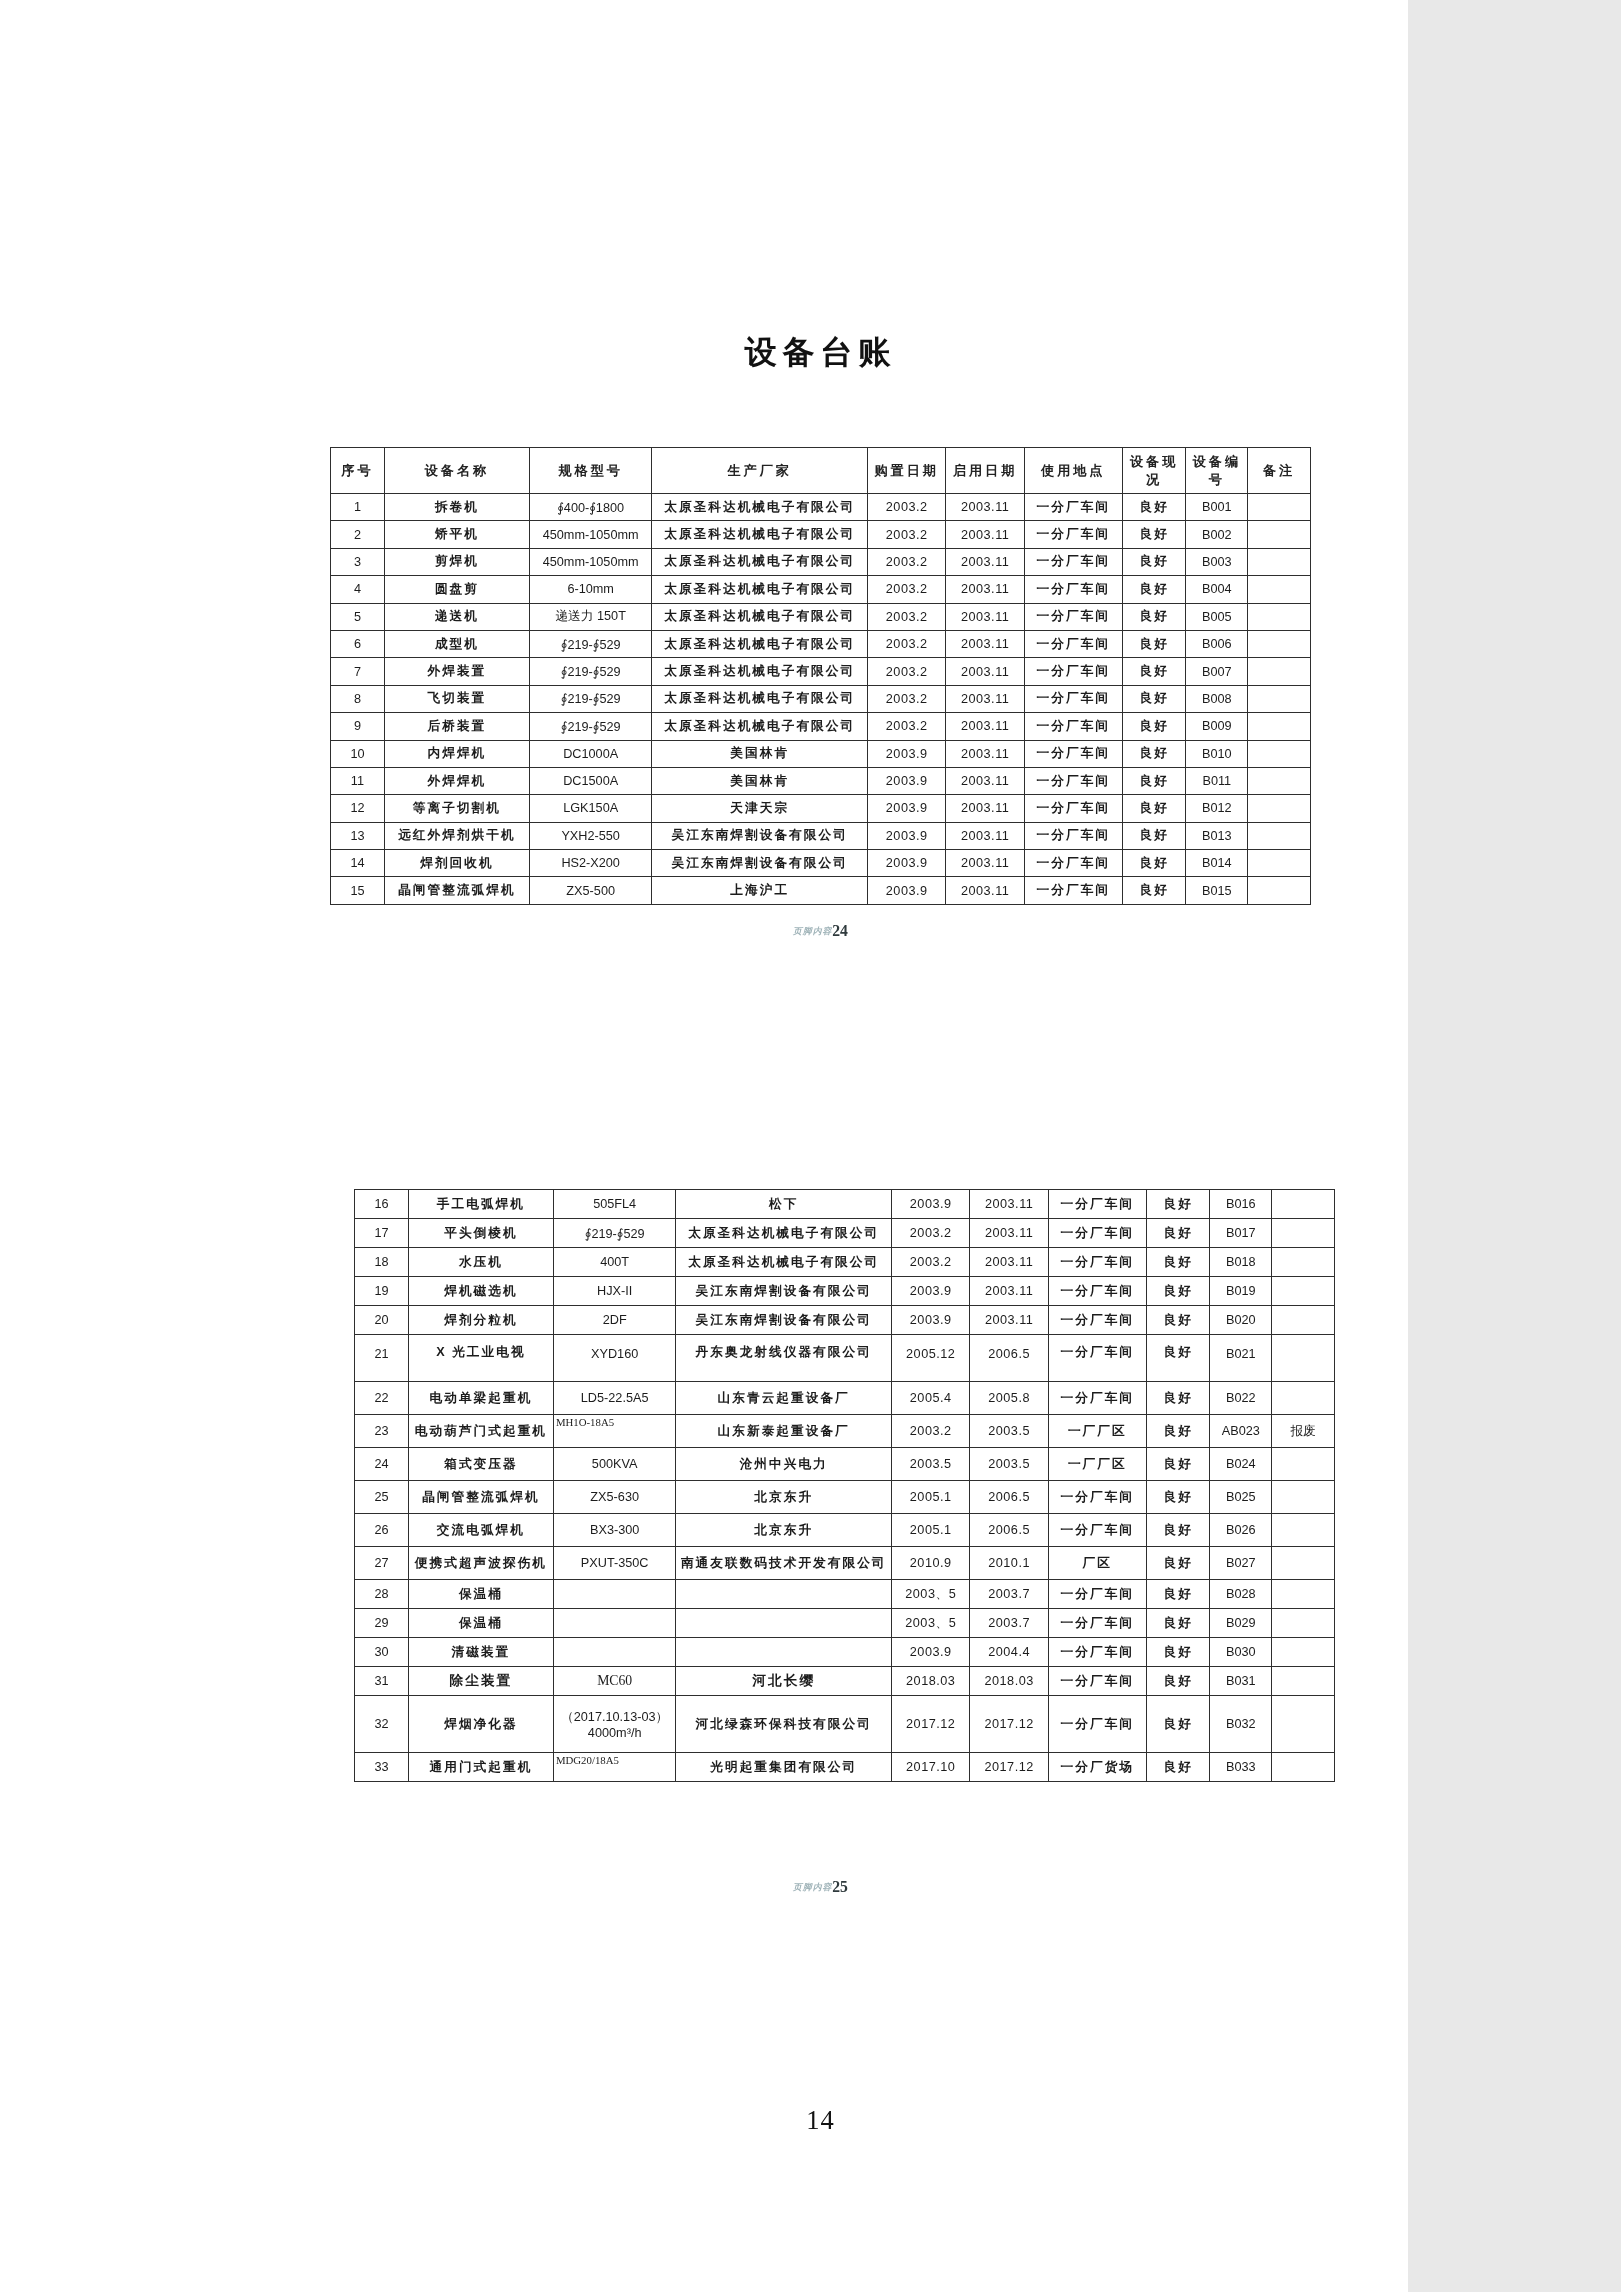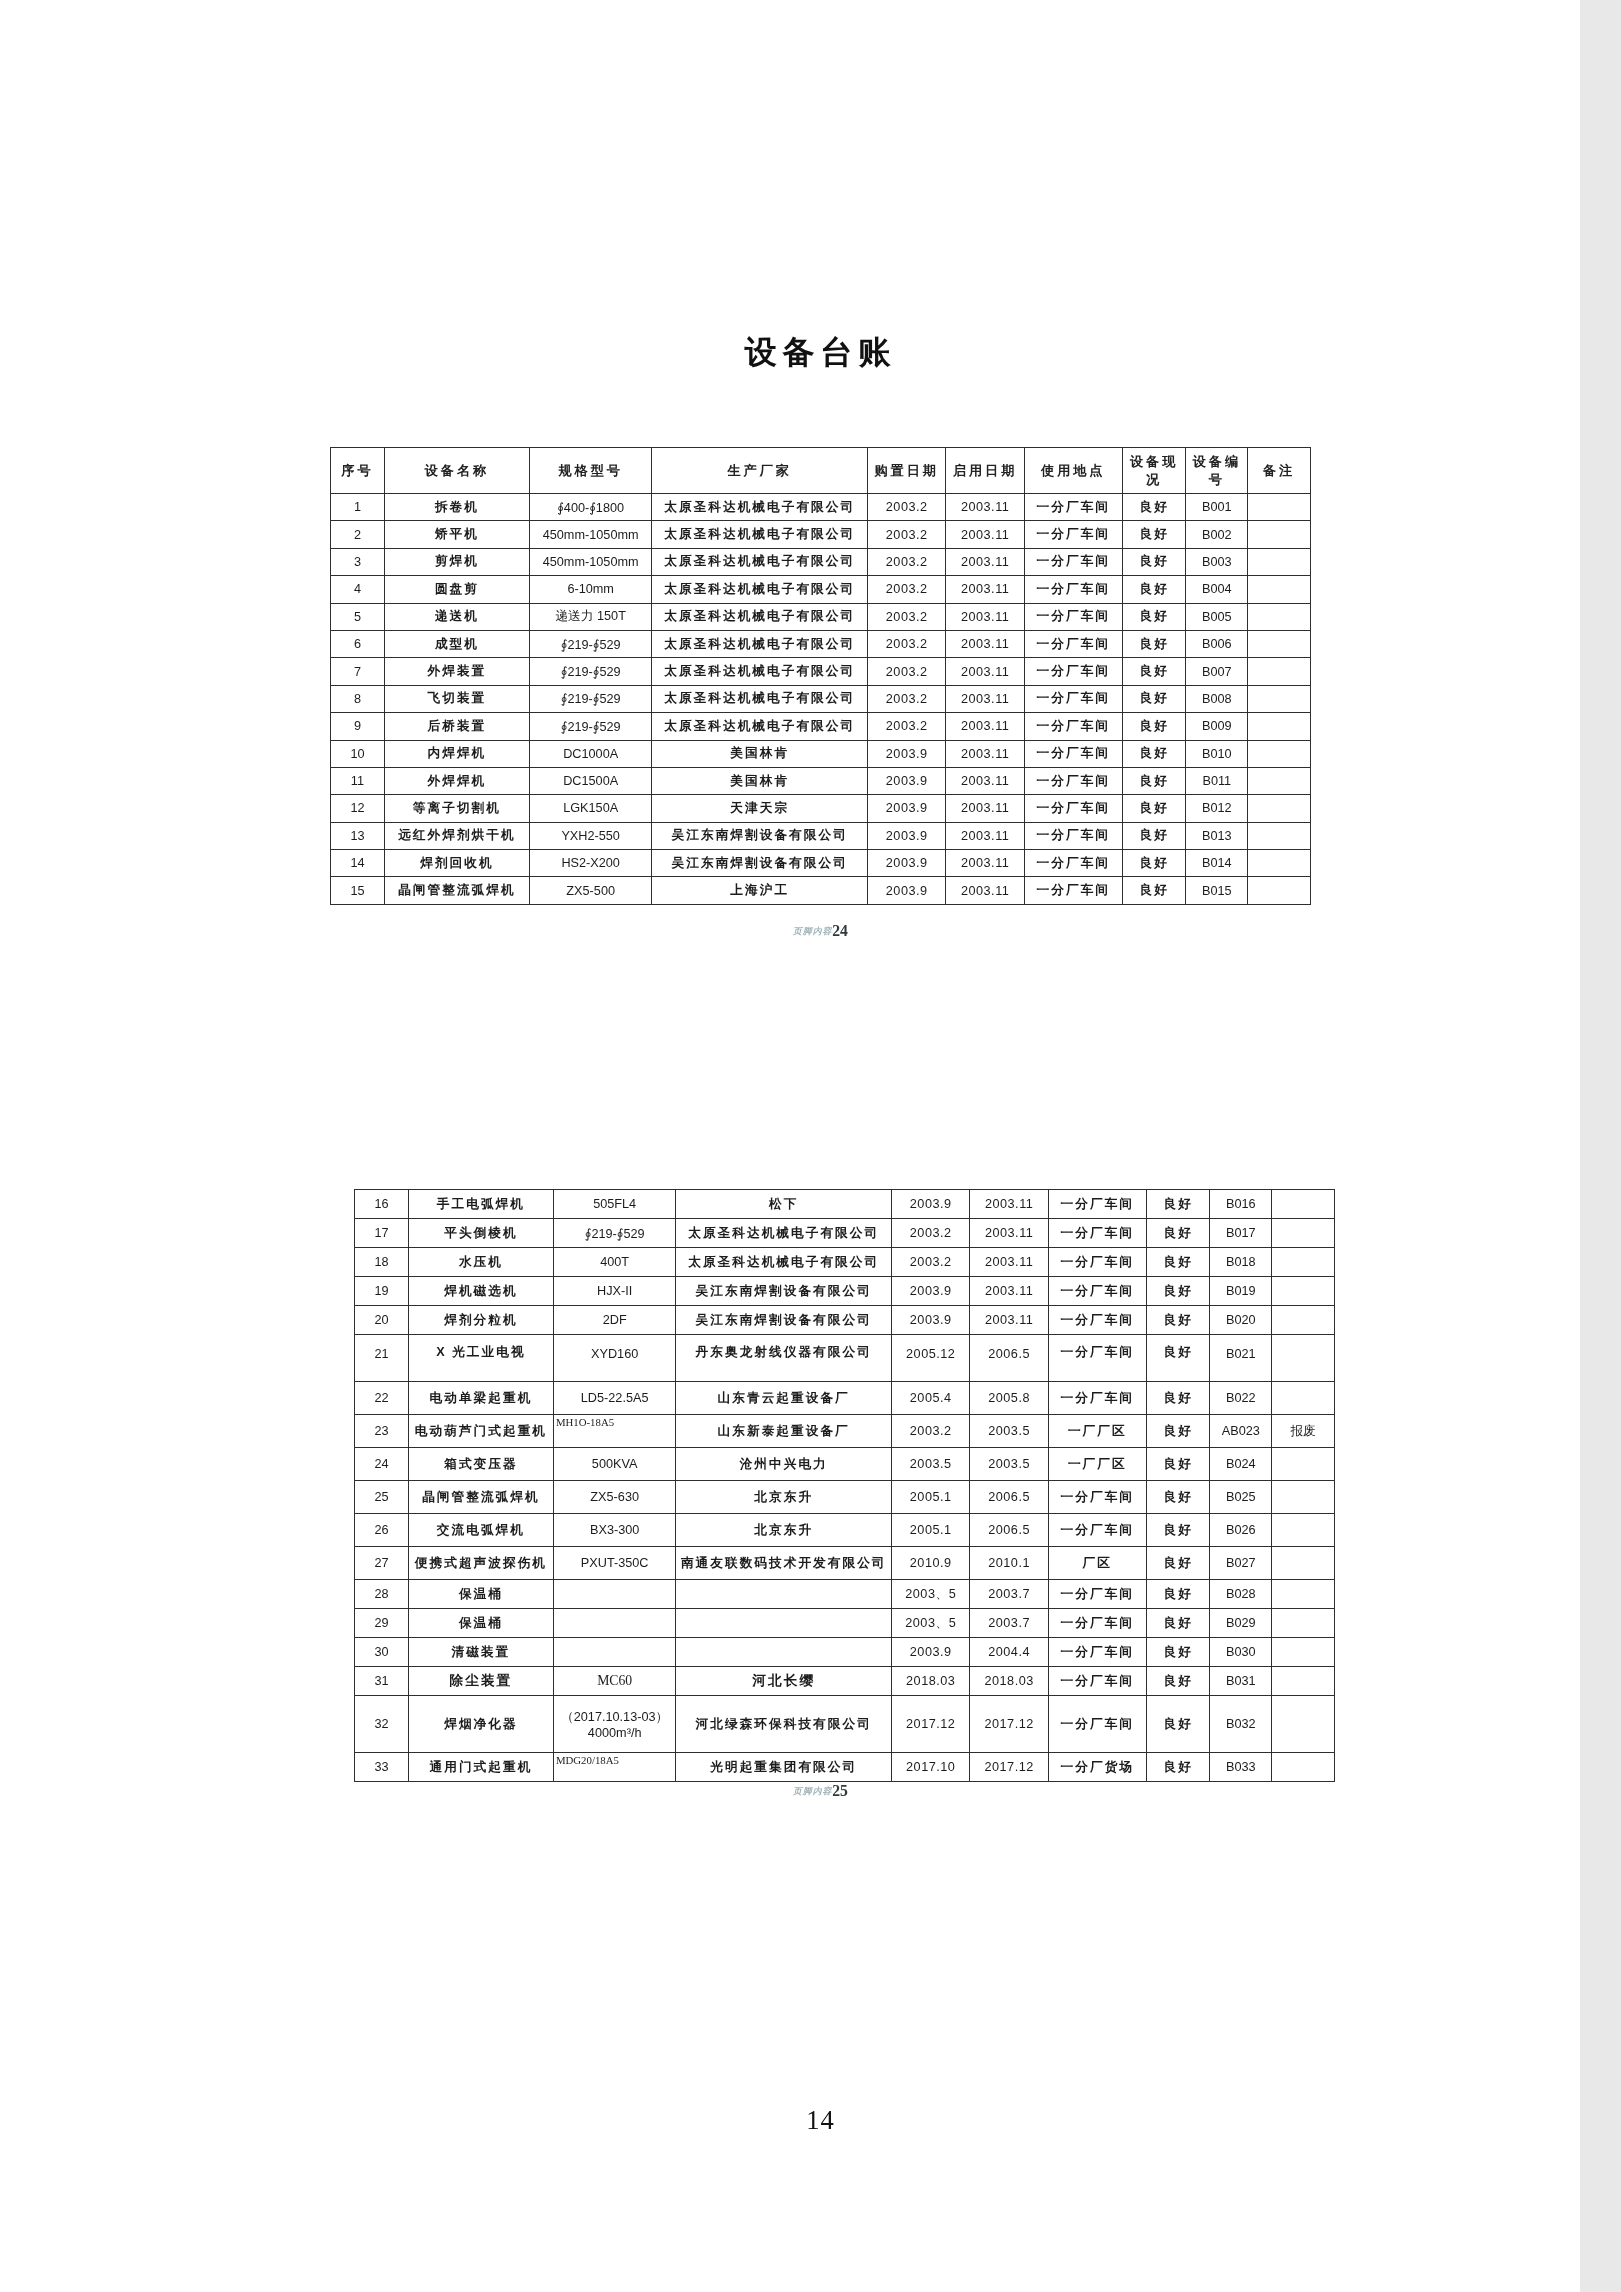--- a/index.html
+++ b/index.html
@@ -1,18 +1,18 @@
 <!DOCTYPE html>
 <html><head>
 <meta charset="utf-8">
 <style>
   html,body{margin:0;padding:0;background:#e8e8e8;}
   #page{
     position:relative;
-    width:1580px;height:2293px;
+    width:1408px;height:2293px;
     background:#ffffff;
     font-family:"Liberation Sans","DejaVu Sans",sans-serif;
     color:#1c1c1c;
     overflow:hidden;
   }
   #doc-title{
     position:absolute;left:330px;top:331px;width:981px;
     text-align:center;font-size:32px;font-weight:700;letter-spacing:5.9px;
     color:#111;
   }
@@ -60,21 +60,21 @@
   }
   #table2 tbody tr:nth-child(16) td:nth-child(2),
   #table2 tbody tr:nth-child(16) td:nth-child(3),
   #table2 tbody tr:nth-child(16) td:nth-child(4){
     font-family:"Liberation Serif","DejaVu Serif",serif;font-size:13.7px;
   }
   .page-footnote{
     position:absolute;left:330px;width:981px;text-align:center;font-weight:bold;
   }
   #footnote1{top:922px;}
-  #footnote2{top:1782px;text-align:center;}
+  #footnote2{top:1878px;text-align:center;}
   .page-footnote .fn-prefix{
     font-size:8.8px;font-style:italic;color:#9fb3b8;letter-spacing:1px;vertical-align:2px;
   }
   .page-footnote .fn-page{
     font-size:15.7px;color:#2f3a3d;font-family:"Liberation Serif","DejaVu Serif",serif;
   }
   #page-number{
     position:absolute;left:330px;top:2105px;width:981px;text-align:center;
     font-size:26.5px;color:#111;
     font-family:"Liberation Serif","DejaVu Serif",serif;letter-spacing:1px;

